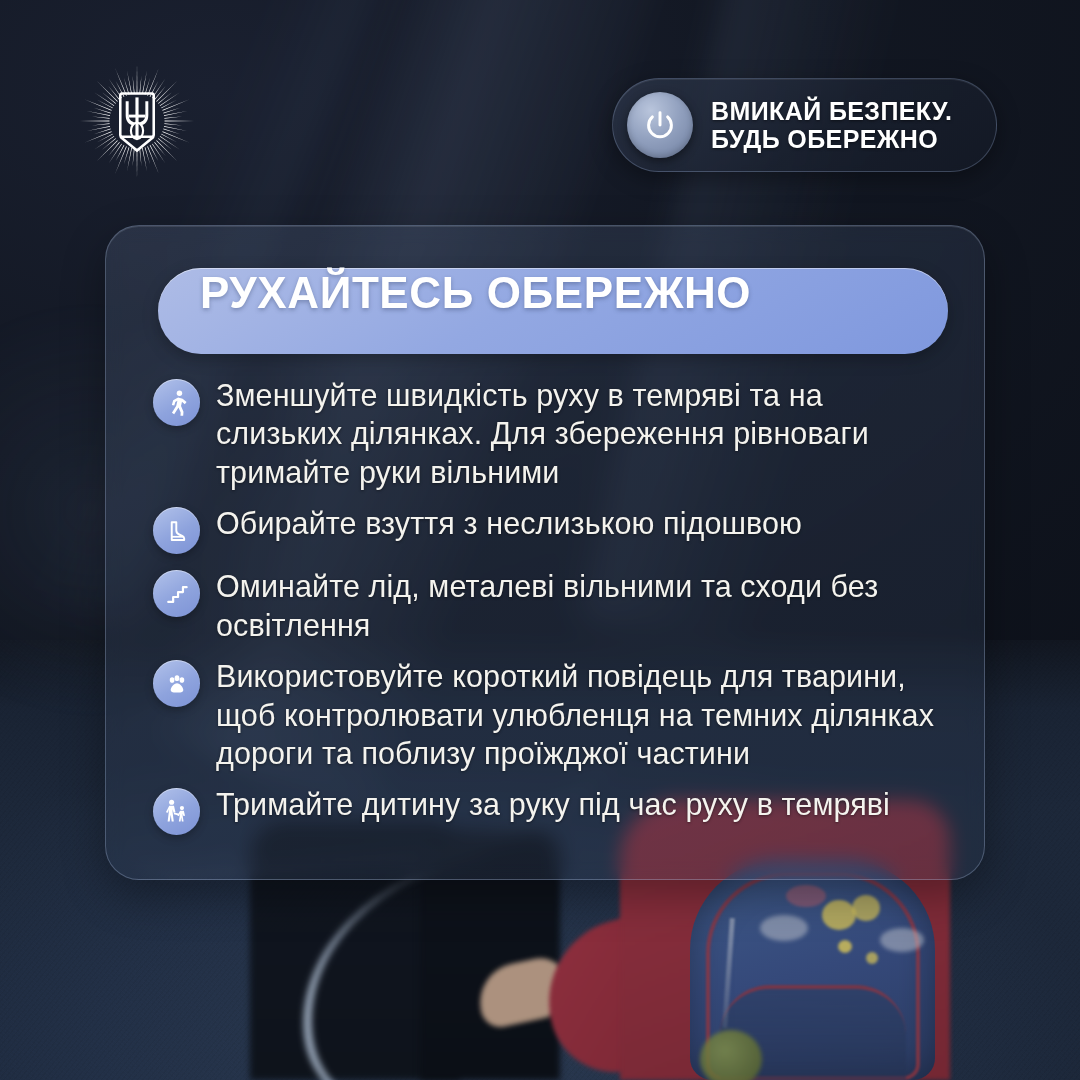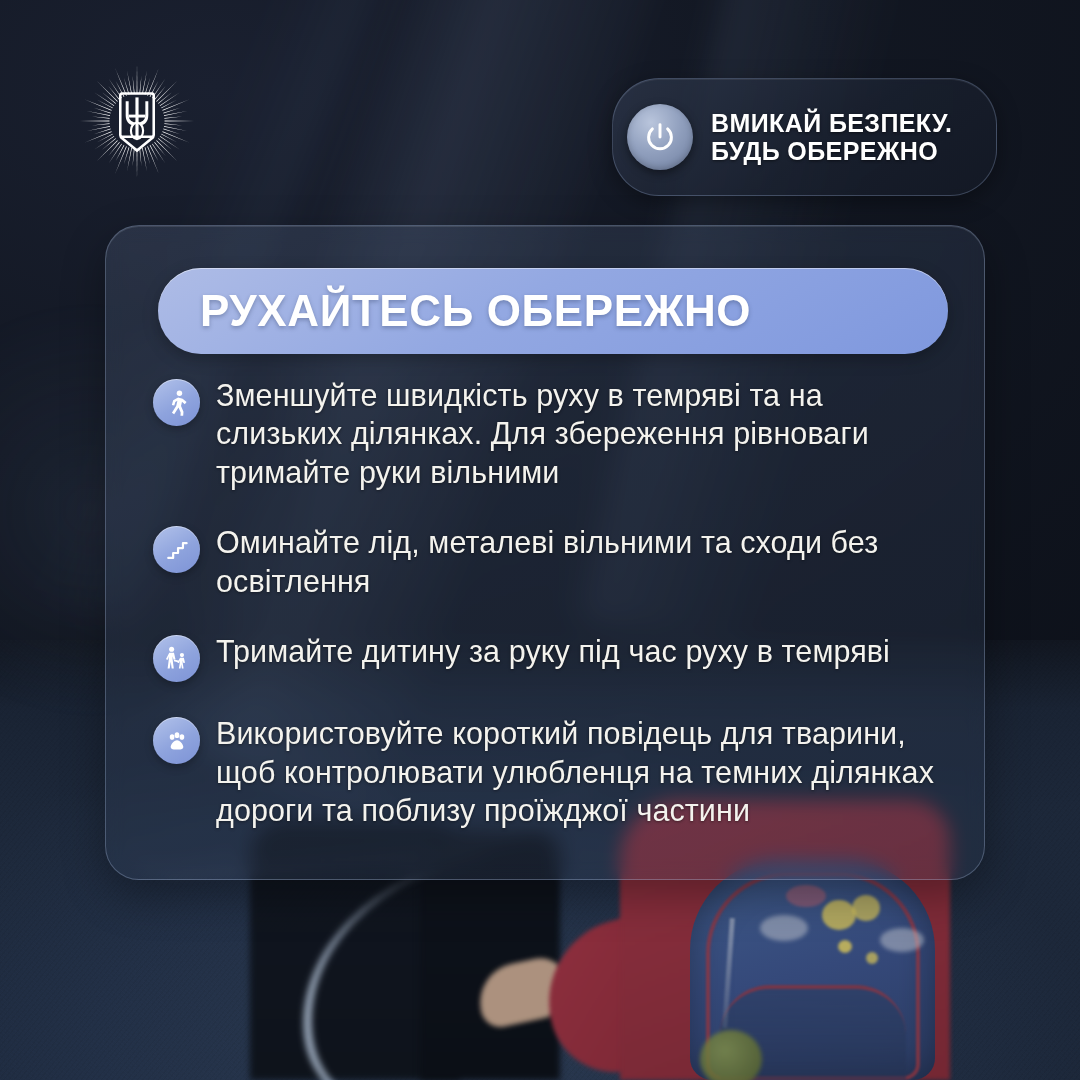--- a/index.html
+++ b/index.html
@@ -147,21 +147,21 @@
   }
 
   
   .emblem{
     position:absolute; left:78px; top:62px; width:118px; height:118px;
   }
 
   
   .badge{
     position:absolute; left:612px; top:78px;
-    width:385px; height:118px;
+    width:385px; height:94px;
     display:flex; align-items:center; gap:18px;
     padding:0 26px 0 14px;
     border-radius:47px;
     background:linear-gradient(145deg, rgba(46,56,76,.75) 0%, rgba(27,34,49,.72) 55%, rgba(20,26,38,.75) 100%);
     border:1.5px solid rgba(150,170,205,.30);
     box-shadow:0 6px 22px rgba(0,0,0,.35), inset 0 1px 0 rgba(255,255,255,.07);
     backdrop-filter:blur(3px);
   }
   .power-circle{
     flex:0 0 auto; width:66px; height:66px; border-radius:50%;
@@ -184,31 +184,31 @@
     box-shadow:0 16px 44px rgba(0,0,0,.32), inset 0 1px 0 rgba(255,255,255,.10);
     backdrop-filter:blur(9px);
   }
 
   .title-pill{
     position:absolute; left:52px; top:42px;
     width:790px; height:86px;
     border-radius:43px;
     background:linear-gradient(150deg,#aebce6 0%,#93a8e2 45%,#7f98de 100%);
     box-shadow:0 5px 16px rgba(0,0,0,.26), inset 0 1px 0 rgba(255,255,255,.45);
-    display:flex; align-items:center;
+    display:flex; align-items:flex-start;
   }
   .title-text{
     color:#ffffff; font-weight:bold; font-size:44px;
     letter-spacing:.6px; padding-left:42px;
     text-shadow:0 2px 4px rgba(40,55,90,.35);
   }
 
   .list{
     position:absolute; left:47px; top:150px; right:30px;
-    display:flex; flex-direction:column; gap:32px;
+    display:flex; flex-direction:column; gap:13px;
   }
   .item{ display:flex; align-items:flex-start; gap:16px; }
   .item-icon{
     flex:0 0 auto; width:47px; height:47px; border-radius:50%; margin-top:3px;
     background:linear-gradient(150deg,#b2c2ea 0%,#8ea3dd 55%,#7d93d6 100%);
     display:flex; align-items:center; justify-content:center;
     box-shadow:0 3px 9px rgba(0,0,0,.28), inset 0 1px 0 rgba(255,255,255,.4);
   }
   .item-text{
     color:#f4f3ee; font-size:30.5px; line-height:1.26;
@@ -357,51 +357,60 @@
       <div class="item">
         <span class="item-icon">
           <svg viewBox="0 0 32 32" width="30" height="30" aria-hidden="true">
             <circle cx="18.6" cy="5.6" r="2.9" fill="#fff"></circle>
             <path d="M17.2 10 l-5.3 3.0 -1.4 5.0 2.6 0.7 1.1 -3.9 2.2 -1.2 -1.2 5.2 -4.6 7.6 2.4 1.5 4.6 -7.2 2.3 5.5 -0.2 3.3 2.9 0.2 0.3 -4.3 -2.6 -6.3 1.0 -4.4 3.0 2.5 1.9 -2.2 -4.2 -3.6 z" fill="#fff"></path>
           </svg>
         </span>
         <span class="item-text">Зменшуйте швидкість руху в темряві та на слизьких ділянках. Для збереження рівноваги тримайте руки вільними</span>
       </div>
 
+      <div class="item">
+        <span class="item-icon">
+          <svg viewBox="0 0 32 32" width="28" height="28" aria-hidden="true">
+            <path d="M10 6 h5.2 v9.4 c0 2.4 1.1 3.6 3.3 4.6 l3.4 1.6 c1.6 0.8 2.3 1.6 2.3 3.1 v1.6 h-14.2 z" fill="none" stroke="#fff" stroke-width="2.2" stroke-linejoin="round"></path>
+            <line x1="10.3" y1="22.6" x2="24" y2="22.6" stroke="#fff" stroke-width="2.0"></line>
+          </svg>
+        </span>
+        <span class="item-text">Обирайте взуття з неслизькою підошвою</span>
+      </div>
 
       <div class="item">
         <span class="item-icon">
           <svg viewBox="0 0 32 32" width="28" height="28" aria-hidden="true">
             <path d="M6 25 h5.6 v-5.6 h5.6 v-5.6 h5.6 v-5.6 h4.2" fill="none" stroke="#fff" stroke-width="2.5" stroke-linecap="round" stroke-linejoin="round"></path>
           </svg>
         </span>
         <span class="item-text">Оминайте лід, металеві вільними та сходи без освітлення</span>
+      </div>
+
+      <div class="item">
+        <span class="item-icon">
+          <svg viewBox="0 0 32 32" width="28" height="28" aria-hidden="true">
+            <ellipse cx="10.4" cy="11.4" rx="2.7" ry="3.2" fill="#fff"></ellipse>
+            <ellipse cx="16.0" cy="9.4" rx="2.7" ry="3.3" fill="#fff"></ellipse>
+            <ellipse cx="21.6" cy="11.4" rx="2.7" ry="3.2" fill="#fff"></ellipse>
+            <path d="M16 15.2 c3.6 0 7.2 5.0 7.2 7.6 c0 1.9 -1.6 2.8 -3.6 2.8 h-7.2 c-2.0 0 -3.6 -0.9 -3.6 -2.8 c0 -2.6 3.6 -7.6 7.2 -7.6 z" fill="#fff"></path>
+          </svg>
+        </span>
+        <span class="item-text">Використовуйте короткий повідець для тварини, щоб контролювати улюбленця на темних ділянках дороги та поблизу проїжджої частини</span>
       </div>
 
       <div class="item">
         <span class="item-icon">
           <svg viewBox="0 0 32 32" width="29" height="29" aria-hidden="true">
             <circle cx="10.6" cy="5.8" r="2.8" fill="#fff"></circle>
             <path d="M8 9.6 h5.2 l1.7 7.2 -2.2 0.6 -1.0 -4.0 v3.4 l1.3 10.2 -2.3 0 -1.1 -7.4 -1.1 7.4 -2.3 0 1.3 -10.2 v-3.4 l-1.0 4.0 -2.2 -0.6 z" fill="#fff"></path>
             <circle cx="22.0" cy="12.2" r="2.3" fill="#fff"></circle>
             <path d="M19.9 15.2 h4.2 l1.3 5.4 -1.8 0.5 -0.8 -3.0 v2.6 l1.0 6.3 -1.9 0 -0.7 -4.6 -0.7 4.6 -1.9 0 1.0 -6.3 v-2.6 l-0.8 3.0 -1.8 -0.5 z" fill="#fff"></path>
             <path d="M13.4 17.0 l5.6 1.4 -0.5 2.0 -5.6 -1.4 z" fill="#fff"></path>
           </svg>
         </span>
         <span class="item-text">Тримайте дитину за руку під час руху в темряві</span>
       </div>
 
-      <div class="item">
-        <span class="item-icon">
-          <svg viewBox="0 0 32 32" width="28" height="28" aria-hidden="true">
-            <ellipse cx="10.4" cy="11.4" rx="2.7" ry="3.2" fill="#fff"></ellipse>
-            <ellipse cx="16.0" cy="9.4" rx="2.7" ry="3.3" fill="#fff"></ellipse>
-            <ellipse cx="21.6" cy="11.4" rx="2.7" ry="3.2" fill="#fff"></ellipse>
-            <path d="M16 15.2 c3.6 0 7.2 5.0 7.2 7.6 c0 1.9 -1.6 2.8 -3.6 2.8 h-7.2 c-2.0 0 -3.6 -0.9 -3.6 -2.8 c0 -2.6 3.6 -7.6 7.2 -7.6 z" fill="#fff"></path>
-          </svg>
-        </span>
-        <span class="item-text">Використовуйте короткий повідець для тварини, щоб контролювати улюбленця на темних ділянках дороги та поблизу проїжджої частини</span>
-      </div>
-
     </div>
   </div>
 
 </div>
 
 </body></html>

